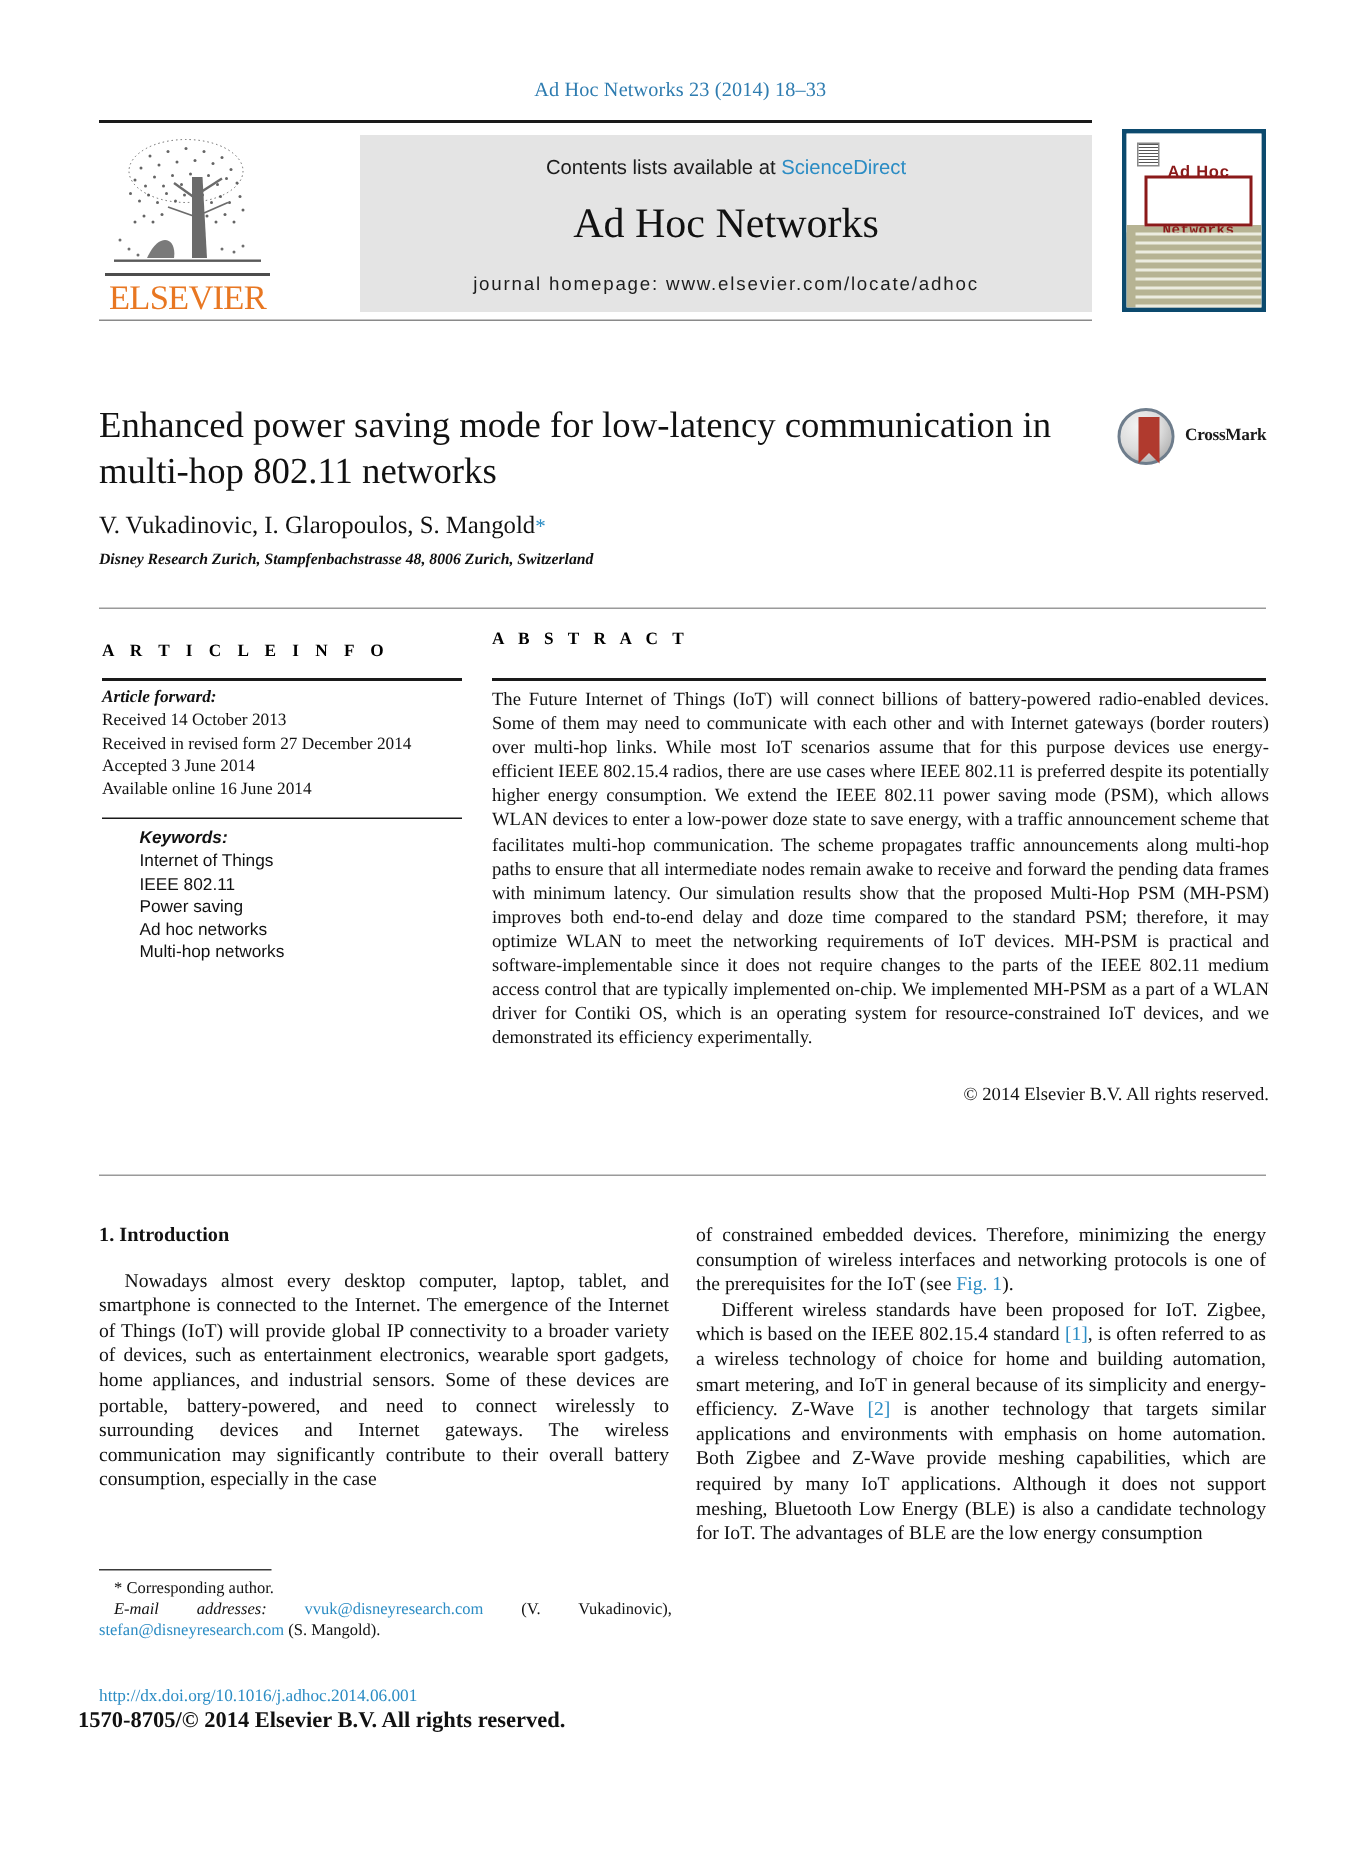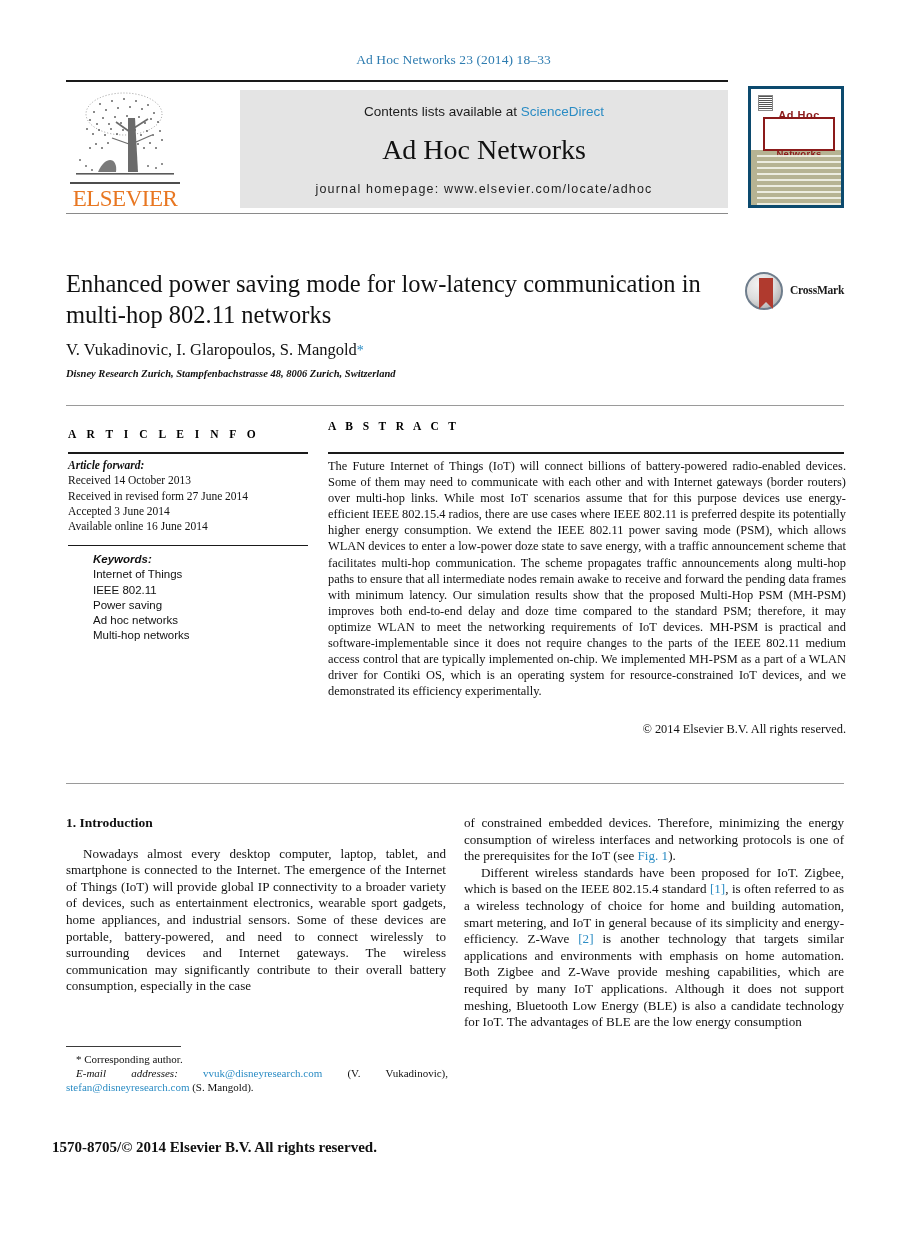--- a/index.html
+++ b/index.html
@@ -98,21 +98,21 @@
     background: repeating-linear-gradient(to bottom, #555 0 1px, #fff 1px 2px);
     border:1px solid #888;
   }
   .cover-titlebox {
     position:absolute; left: 12px; top: 28px; width: 72px; height: 34px;
     border: 2px solid #8b1a1a;
     background: #ffffff;
     display:flex; flex-direction:column; justify-content:center; align-items:center;
   }
   .cover-t1 { font-family:"Liberation Sans",sans-serif; font-size:11px; font-weight:bold; color:#8b1a1a; line-height:12px; letter-spacing:.5px;}
-  .cover-t2 { font-family:Liberation Sans, sans-serif; font-size:9.5px; font-weight:bold; color:#8b1a1a; line-height:11px; letter-spacing:.3px;margin-top:27px;}
+  .cover-t2 { font-family:Liberation Mono, monospace; font-size:9.5px; font-weight:bold; color:#8b1a1a; line-height:11px; letter-spacing:.3px;margin-top:27px;}
   .cover-lines { position:absolute; left:6px; top:66px; width:84px; height:50px; }
   .cover-lines i {
     display:block; height:2px; background:#efefe4; margin-bottom:4px; opacity:.95;
   }
 
   
   .title {
     position: absolute; left: 66px; top: 268px; width: 660px;
     font-family: "Liberation Serif", serif;
     font-size: 24.5px;
@@ -359,21 +359,21 @@
   <div class="affil">Disney Research Zurich, Stampfenbachstrasse 48, 8006 Zurich, Switzerland</div>
 
   <div class="rule-abs-top"></div>
   <div class="rule-abs-bottom"></div>
 
   <div class="info-head">A R T I C L E   I N F O</div>
   <div class="info-rule1"></div>
   <div class="info-hist">
     <div class="lbl">Article forward:</div>
     <div>Received 14 October 2013</div>
-    <div>Received in revised form 27 June 2014</div>
+    <div>Received in revised form 27 December 2014</div>
     <div>Accepted 3 June 2014</div>
     <div>Available online 16 June 2014</div>
   </div>
   <div class="info-rule2"></div>
   <div class="info-kw">
     <div class="lbl">Keywords:</div>
     <div>Internet of Things</div>
     <div>IEEE 802.11</div>
     <div>Power saving</div>
     <div>Ad hoc networks</div>
@@ -394,15 +394,16 @@
     <p style="text-indent:0"><span>of constrained embedded devices. Therefore, minimizing the energy consumption of wireless interfaces and networking protocols is one of the prerequisites for the IoT (see </span><span class="ref">Fig. 1</span><span>).</span></p>
     <p><span>Different wireless standards have been proposed for IoT. Zigbee, which is based on the IEEE 802.15.4 standard </span><span class="ref">[1]</span><span>, is often referred to as a wireless technology of choice for home and building automation, smart metering, and IoT in general because of its simplicity and energy-efficiency. Z-Wave </span><span class="ref">[2]</span><span> is another technology that targets similar applications and environments with emphasis on home automation. Both Zigbee and Z-Wave provide meshing capabilities, which are required by many IoT applications. Although it does not support meshing, Bluetooth Low Energy (BLE) is also a candidate technology for IoT. The advantages of BLE are the low energy consumption</span></p>
   </div>
 
   <div class="fn-rule"></div>
   <div class="footnote">
     <span class="ind">* Corresponding author.</span>
     <span class="ind"><span class="em">E-mail addresses:</span> <span class="mail">vvuk@disneyresearch.com</span><span> (V. Vukadinovic), </span><span class="mail">stefan@disneyresearch.com</span><span> (S. Mangold).</span></span>
   </div>
 
+  <div class="doi"><a href="#">http://dx.doi.org/10.1016/j.adhoc.2014.06.001</a></div>
   <div class="issn">1570-8705/© 2014 Elsevier B.V. All rights reserved.</div>
 
 </div>
 
 </body></html>

